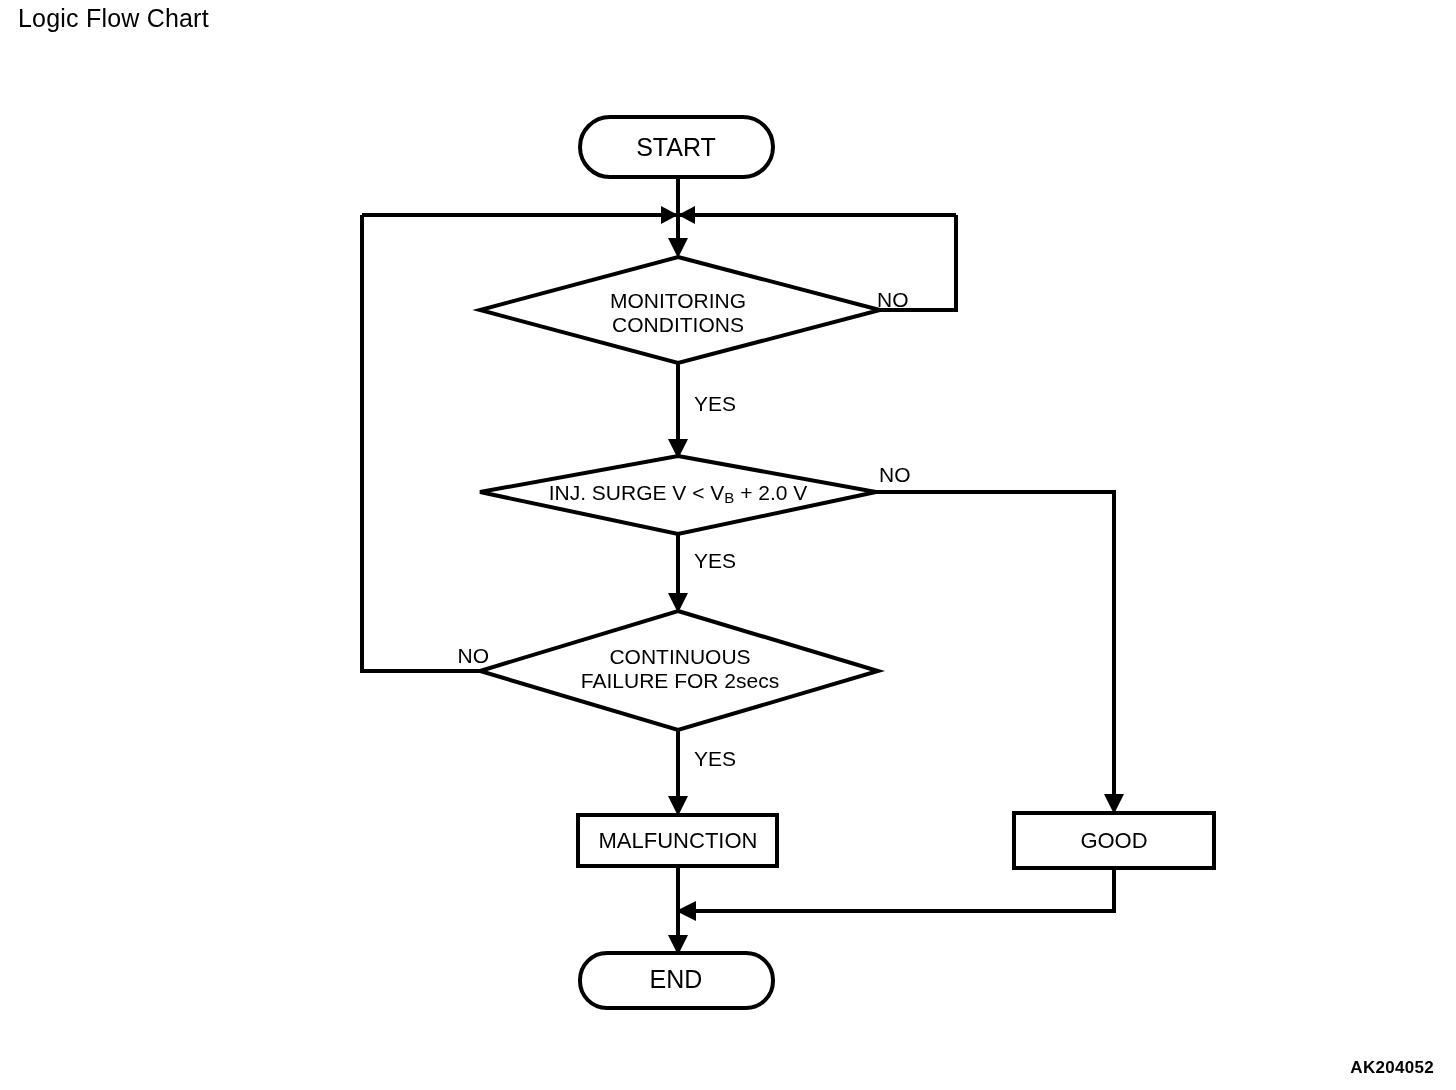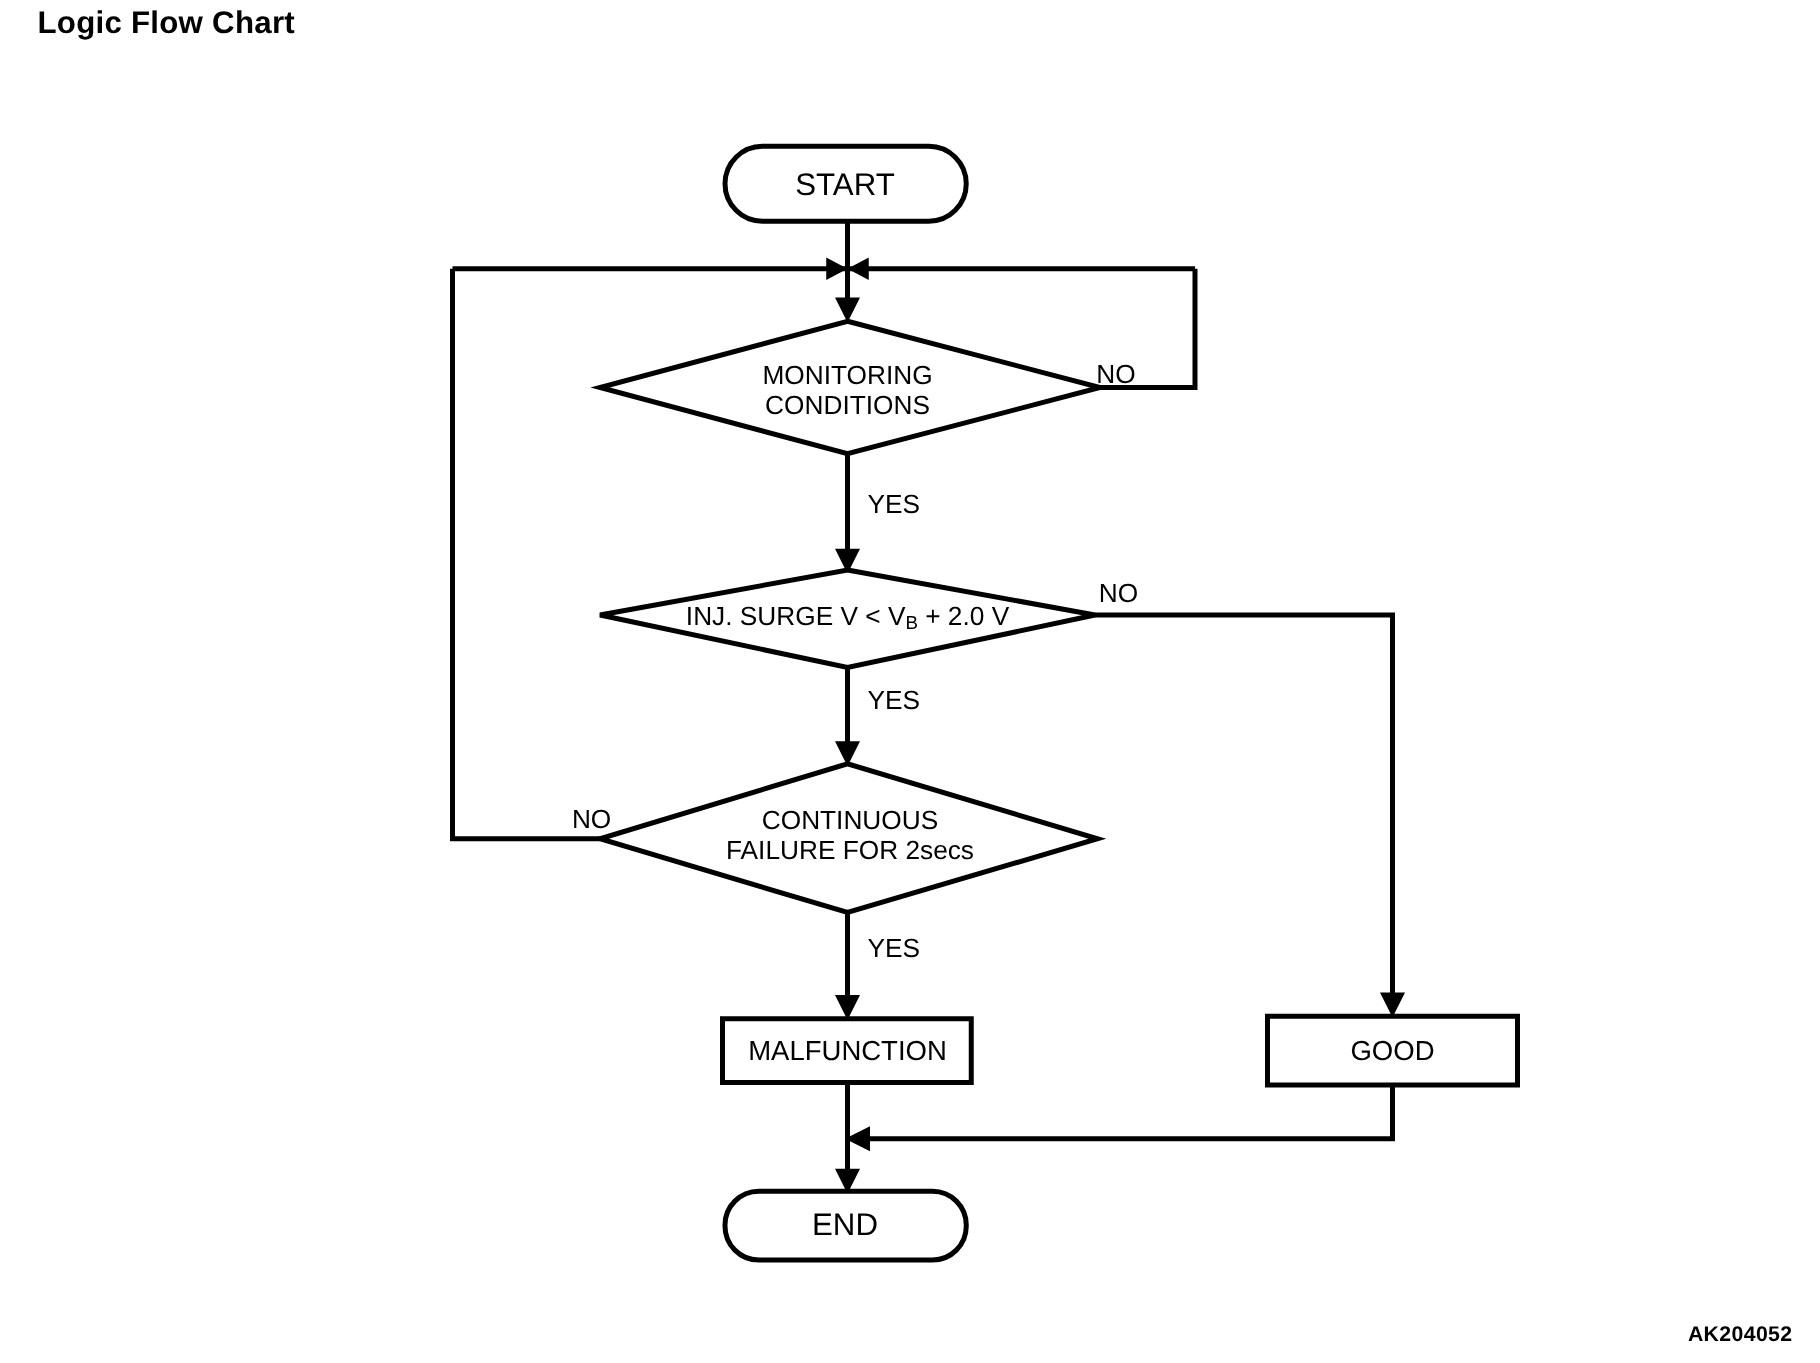--- a/index.html
+++ b/index.html
@@ -10,24 +10,24 @@
   body {
     width: 1456px;
     height: 1090px;
     position: relative;
     font-family: "Liberation Sans", sans-serif;
     color: #000000;
     overflow: hidden;
   }
   #page-title {
     position: absolute;
-    left: 30px;
+    left: 18px;
     top: 4px;
     font-size: 25px;
-    font-weight: bold;
+    font-weight: normal;
     letter-spacing: 0.2px;
     color: #000000;
   }
   #diagram-code {
     position: absolute;
     right: 22px;
     bottom: 12px;
     font-size: 17px;
     font-weight: bold;
     letter-spacing: 0.3px;

